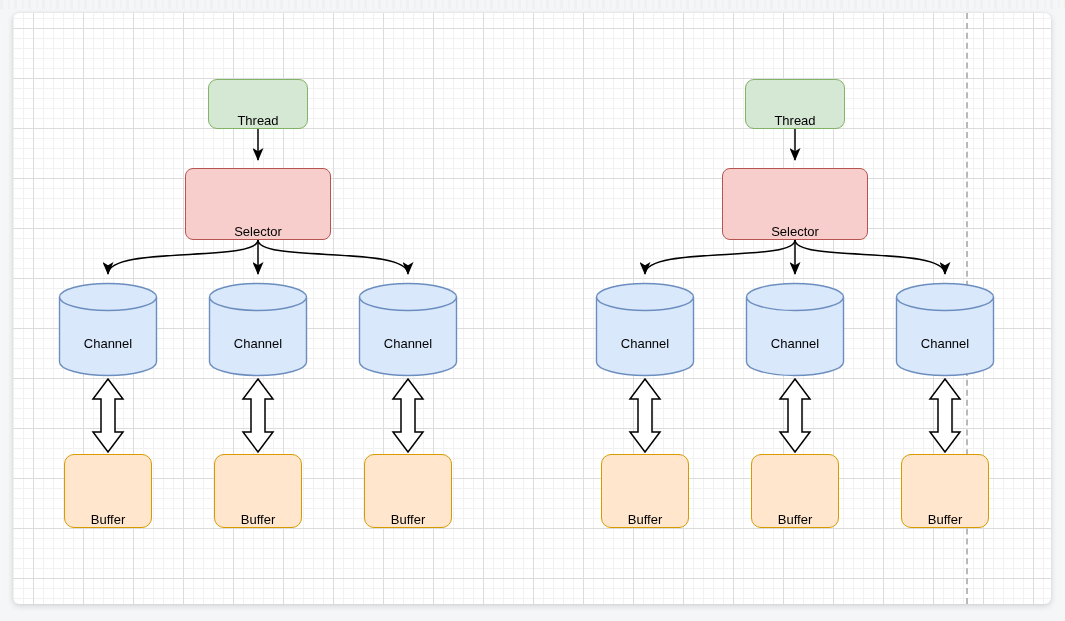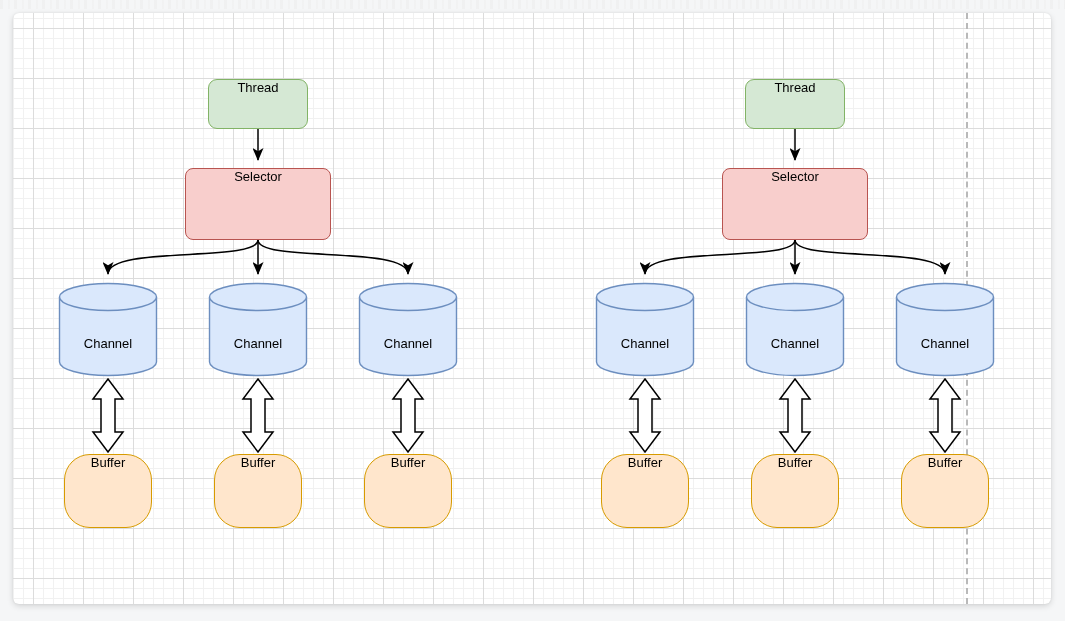--- a/index.html
+++ b/index.html
@@ -30,35 +30,35 @@
     border-radius:6px;
     box-shadow:0 2px 6px rgba(0,0,0,.14), 0 0 2px rgba(0,0,0,.08);
   }
   .page-break{
     position:absolute;top:0;bottom:0;left:953px;width:0;
     border-left:2px dashed #b9b9b9;
     z-index:0;
   }
   .node{
     position:absolute;z-index:2;
-    display:flex;align-items:flex-start;justify-content:center;
+    display:flex;align-items:flex-end;justify-content:center;
     font-size:13px;color:#000;
     box-sizing:border-box;
   }
   .thread{
     width:100px;height:50px;
     background:#d5e8d4;border:1.5px solid #82b366;border-radius:9px;
   }
   .selector{
     width:146px;height:72px;
     background:#f8cecc;border:1.5px solid #b85450;border-radius:8px;
   }
   .buffer{
     width:88px;height:74px;
-    background:#ffe6cc;border:1.5px solid #d79b00;border-radius:26px;
+    background:#ffe6cc;border:1.5px solid #d79b00;border-radius:10px;
   }
   .channel{
     width:100px;height:95px;
     display:block;
   }
   .channel svg.cyl{position:absolute;left:0;top:0;width:100px;height:95px;}
   .cyl path,.cyl ellipse{fill:#dae8fc;stroke:#6c8ebf;stroke-width:1.4;}
   .channel .lbl{
     position:absolute;left:0;right:0;top:54px;text-align:center;
   }

